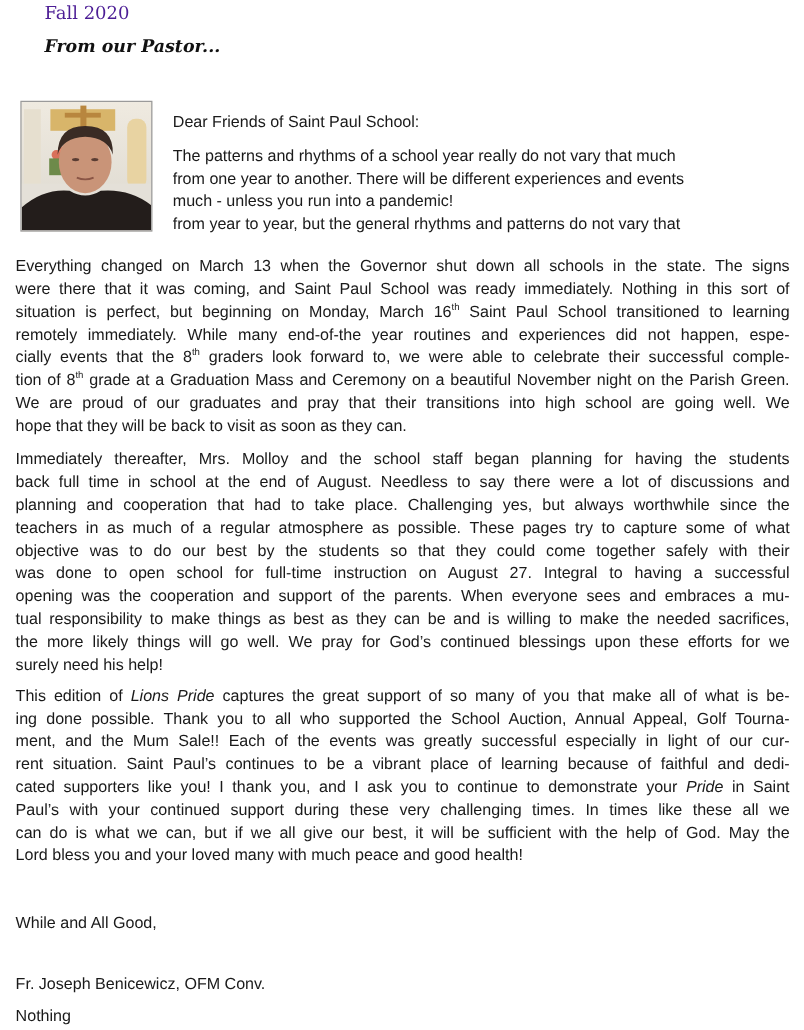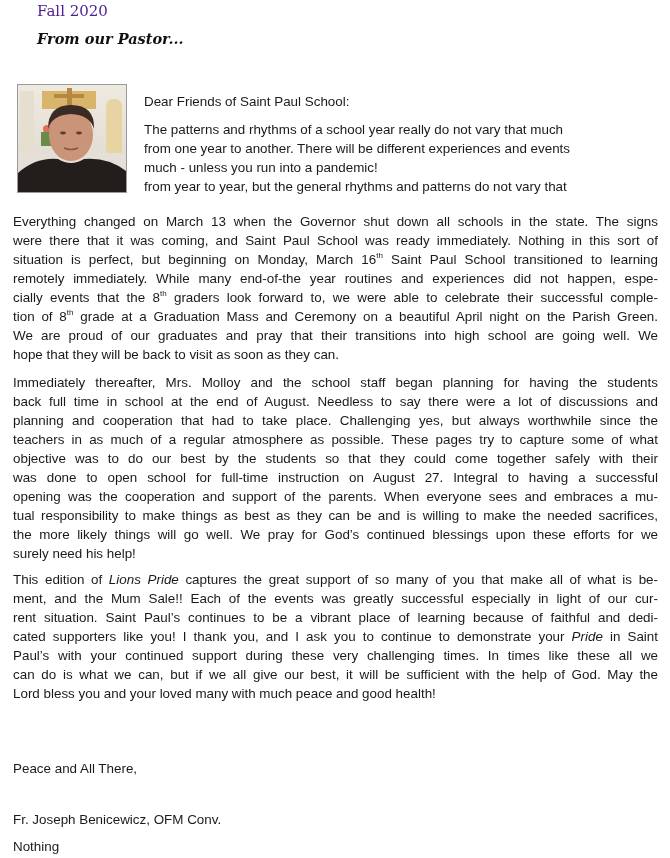--- a/index.html
+++ b/index.html
@@ -128,43 +128,44 @@
   <span class="line">much - unless you run into a pandemic!</span>
   <span class="line">from year to year, but the general rhythms and patterns do not vary that</span>
 </p>
 
 <p class="body-text para p1">
   <span class="just">Everything changed on March 13 when the Governor shut down all schools in the state.  The signs</span>
   <span class="just">were there that it was coming, and Saint Paul School was ready immediately.  Nothing in this sort of</span>
   <span class="just"><span>situation is perfect, but beginning on Monday, March 16</span><sup>th</sup><span> Saint Paul School transitioned to learning</span></span>
   <span class="just">remotely immediately.  While many end-of-the year routines and experiences did not happen, espe-</span>
   <span class="just"><span>cially events that the 8</span><sup>th</sup><span> graders look forward to, we were able to celebrate their successful comple-</span></span>
-  <span class="just"><span>tion of 8</span><sup>th</sup><span> grade at a Graduation Mass and Ceremony on a beautiful April night on the Parish Green.</span></span>
+  <span class="just"><span>tion of 8</span><sup>th</sup><span> grade at a Graduation Mass and Ceremony on a beautiful November night on the Parish Green.</span></span>
   <span class="just">We are proud of our graduates and pray that their transitions into high school are going well.  We</span>
   <span class="line">hope that they will be back to visit as soon as they can.</span>
 </p>
 
 <p class="body-text para p2">
   <span class="just">Immediately thereafter, Mrs. Molloy and the school staff began planning for having the students</span>
   <span class="just">back full time in school at the end of August.  Needless to say there were a lot of discussions and</span>
   <span class="just">planning and cooperation that had to take place.  Challenging yes, but always worthwhile since the</span>
   <span class="just">teachers in as much of a regular atmosphere as possible.  These pages try to capture some of what</span>
   <span class="just">objective was to do our best by the students so that they could come together safely with their</span>
   <span class="just">was done to open school for full-time instruction on August 27.  Integral to having a successful</span>
   <span class="just">opening was the cooperation and support of the parents.  When everyone sees and embraces a mu-</span>
   <span class="just">tual responsibility to make things as best as they can be and is willing to make the needed sacrifices,</span>
   <span class="just">the more likely things will go well.  We pray for God’s continued blessings upon these efforts for we</span>
   <span class="line">surely need his help!</span>
 </p>
 
 <p class="body-text para p3">
   <span class="just"><span>This edition of </span><em>Lions Pride</em><span> captures the great support of so many of you that make all of what is be-</span></span>
+  <span class="just">ing done possible.  Thank you to all who supported the School Auction, Annual Appeal, Golf Tourna-</span>
   <span class="just">ment, and the Mum Sale!!  Each of the events was greatly successful especially in light of our cur-</span>
   <span class="just">rent situation.  Saint Paul’s continues to be a vibrant place of learning because of faithful and dedi-</span>
   <span class="just"><span>cated supporters like you!  I thank you, and I ask you to continue to demonstrate your </span><em>Pride</em><span> in Saint</span></span>
   <span class="just">Paul’s with your continued support during these very challenging times.  In times like these all we</span>
   <span class="just">can do is what we can, but if we all give our best, it will be sufficient with the help of God.  May the</span>
   <span class="line">Lord bless you and your loved many with much peace and good health!</span>
 </p>
 
-<p class="body-text closing">Peace and All There,</p>
+<p class="body-text closing">While and All Good,</p>
 <p class="body-text signer">Fr. Joseph Benicewicz, OFM Conv.</p>
 <p class="body-text title">Nothing</p>
 
 </body></html>

